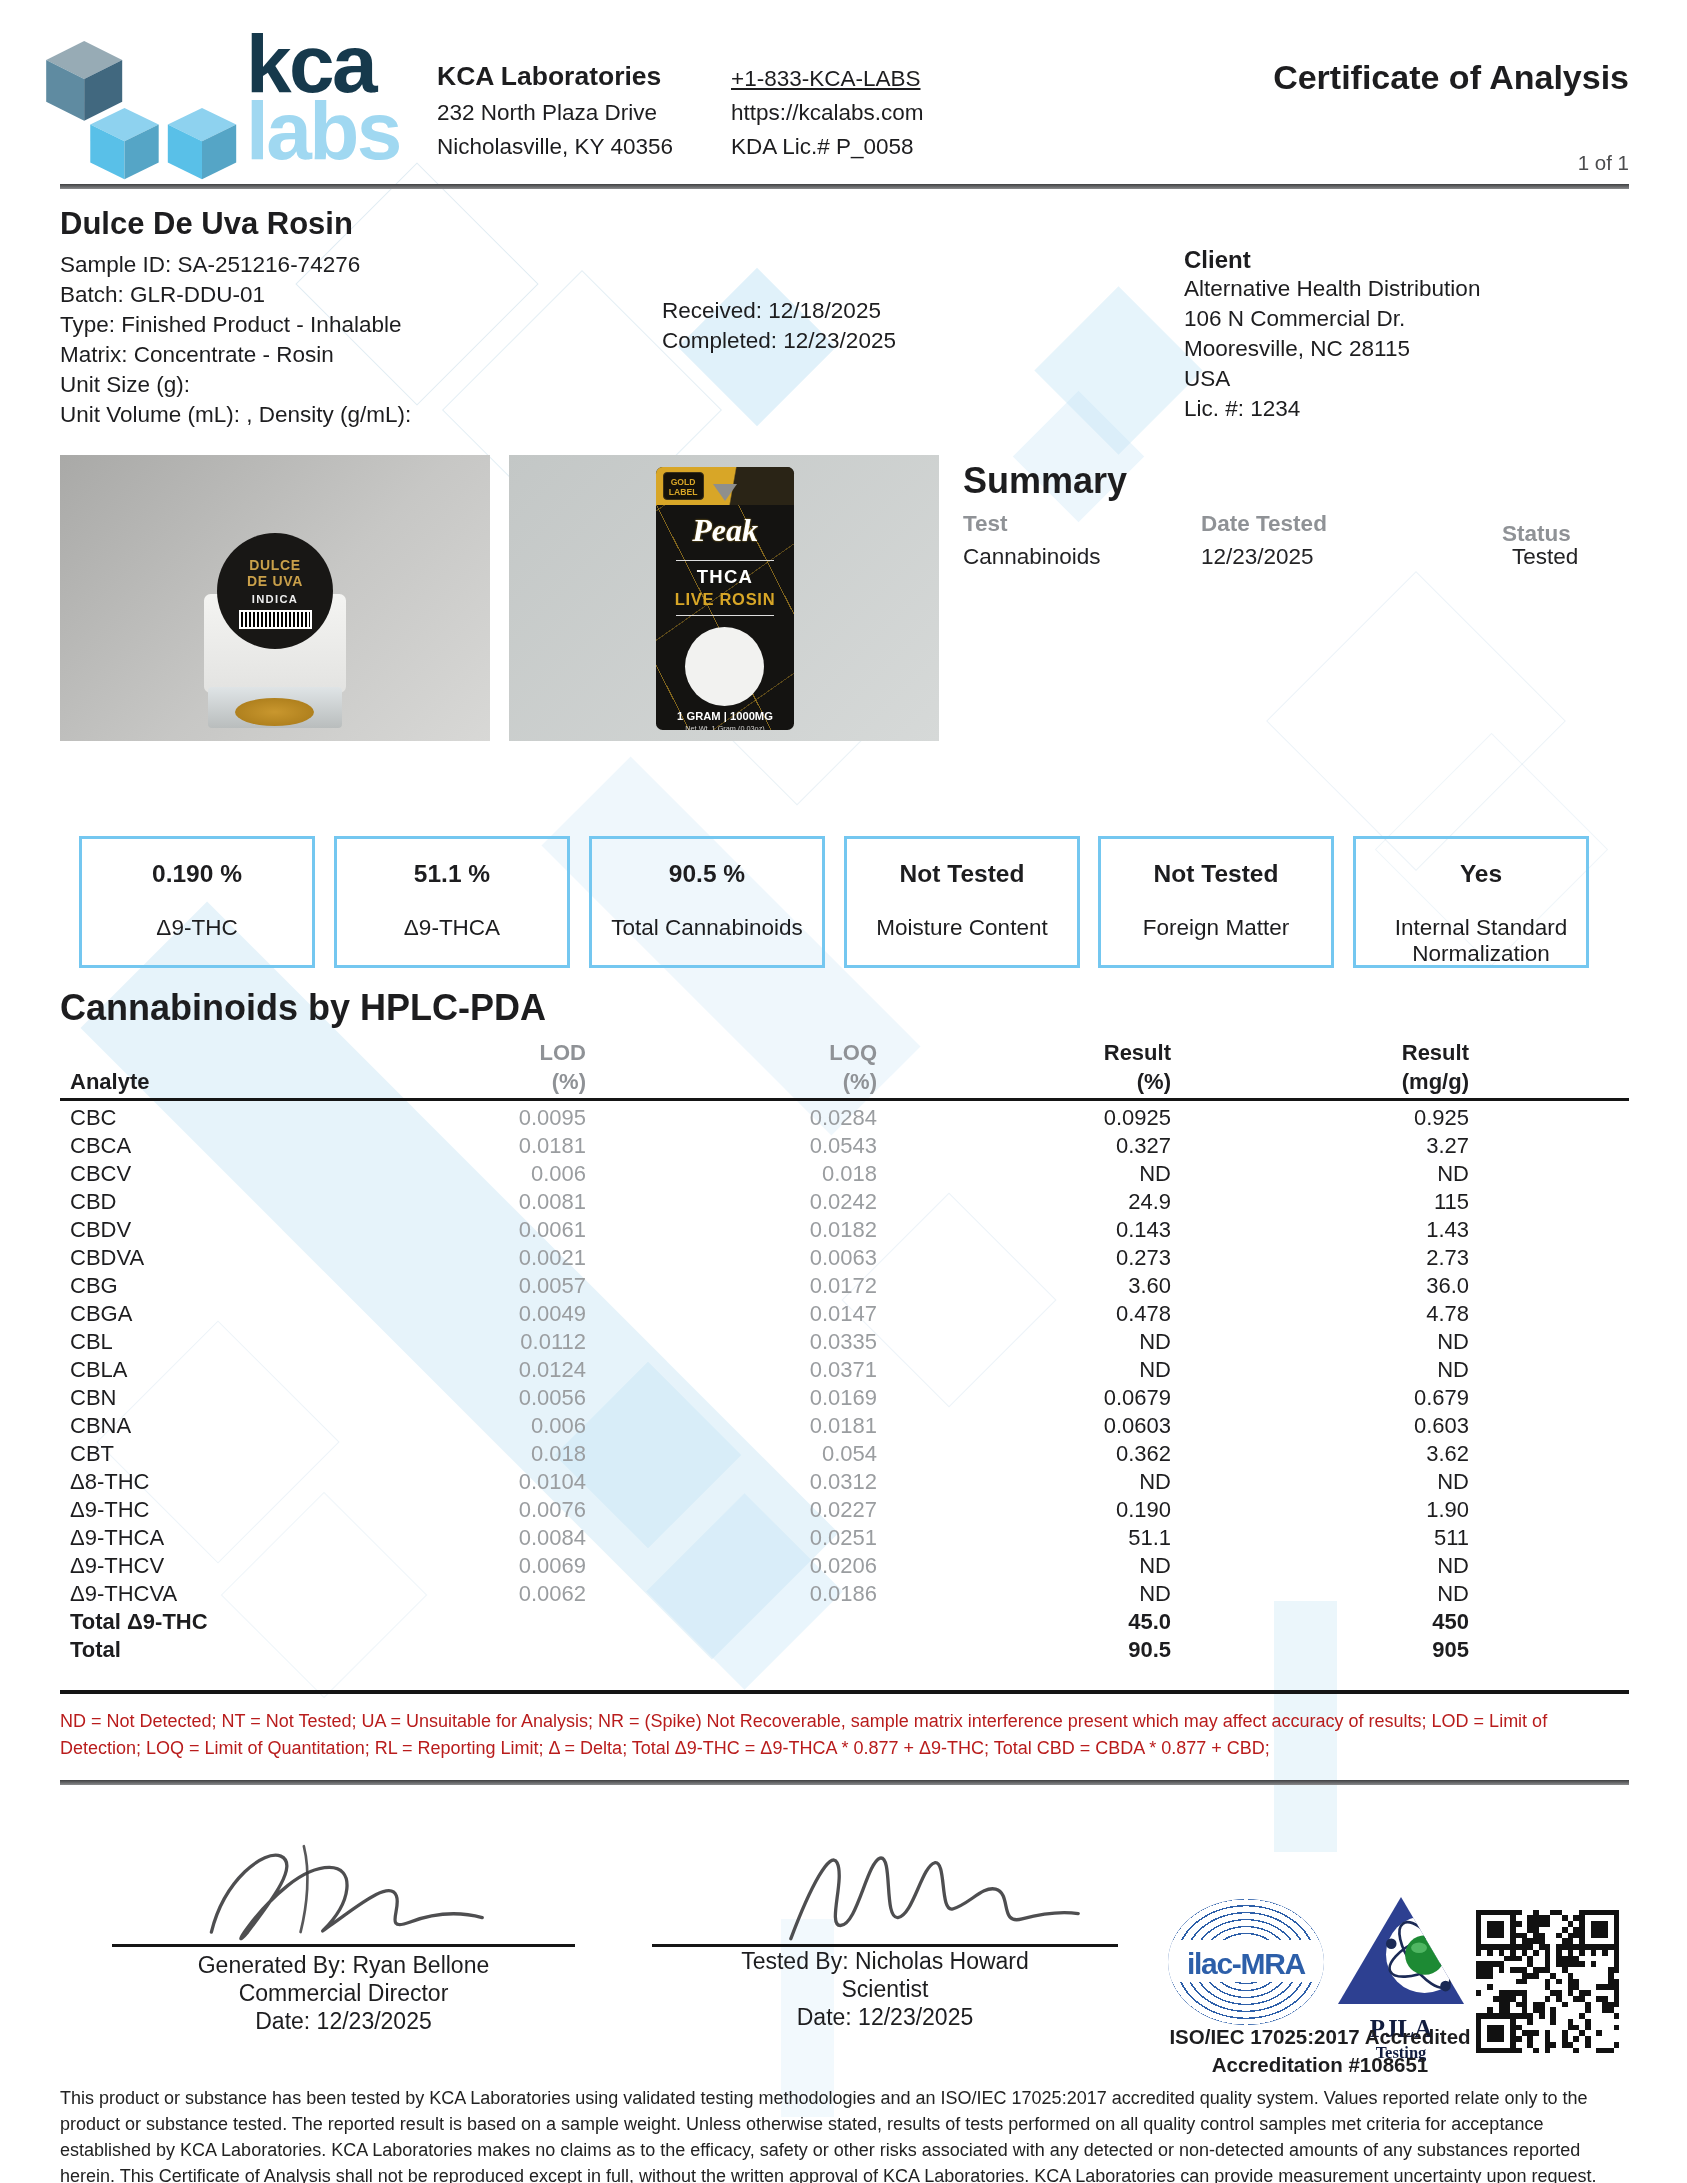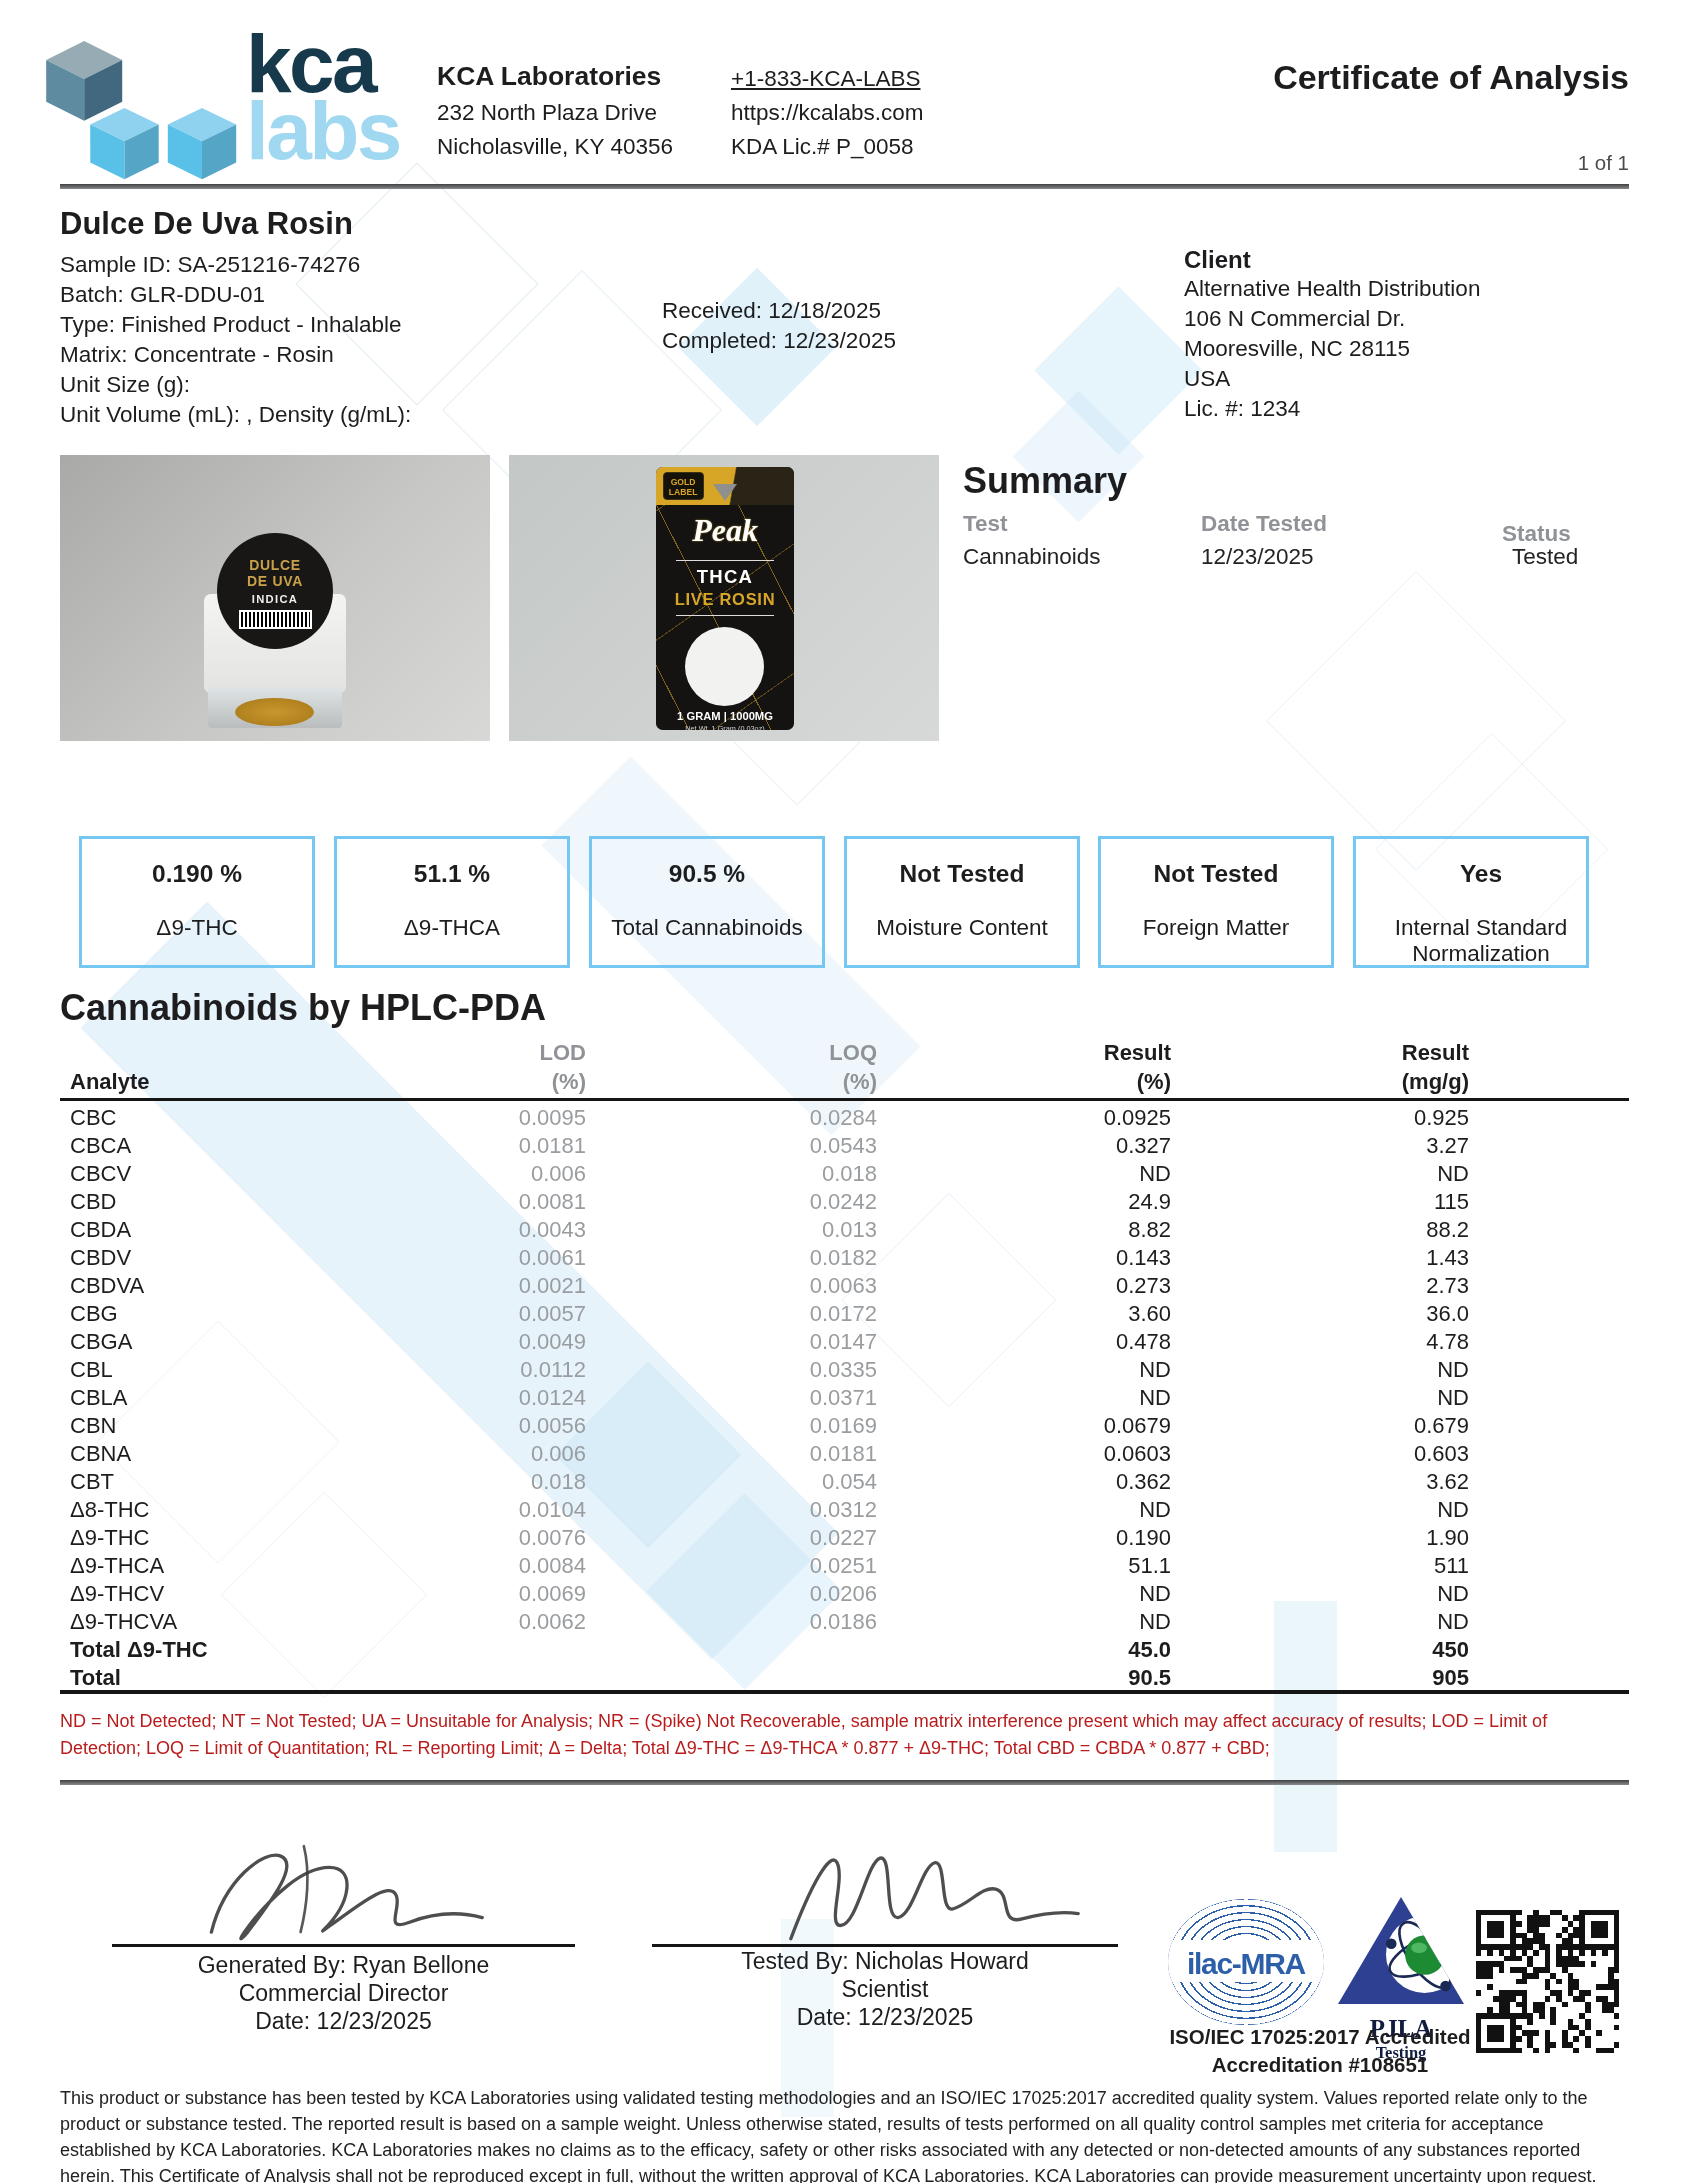--- a/index.html
+++ b/index.html
@@ -278,27 +278,20 @@
         <div class="c-num gray-val">0.018</div>
         <div class="c-num">ND</div>
         <div class="c-num">ND</div>
       </div>
       <div class="grid-row">
         <div class="c-analyte">CBD</div>
         <div class="c-num gray-val">0.0081</div>
         <div class="c-num gray-val">0.0242</div>
         <div class="c-num">24.9</div>
         <div class="c-num">115</div>
-      </div>
-      <div class="grid-row">
-        <div class="c-analyte">CBDA</div>
-        <div class="c-num gray-val">0.0043</div>
-        <div class="c-num gray-val">0.013</div>
-        <div class="c-num">8.82</div>
-        <div class="c-num">88.2</div>
       </div>
       <div class="grid-row">
         <div class="c-analyte">CBDV</div>
         <div class="c-num gray-val">0.0061</div>
         <div class="c-num gray-val">0.0182</div>
         <div class="c-num">0.143</div>
         <div class="c-num">1.43</div>
       </div>
       <div class="grid-row">
         <div class="c-analyte">CBDVA</div>

